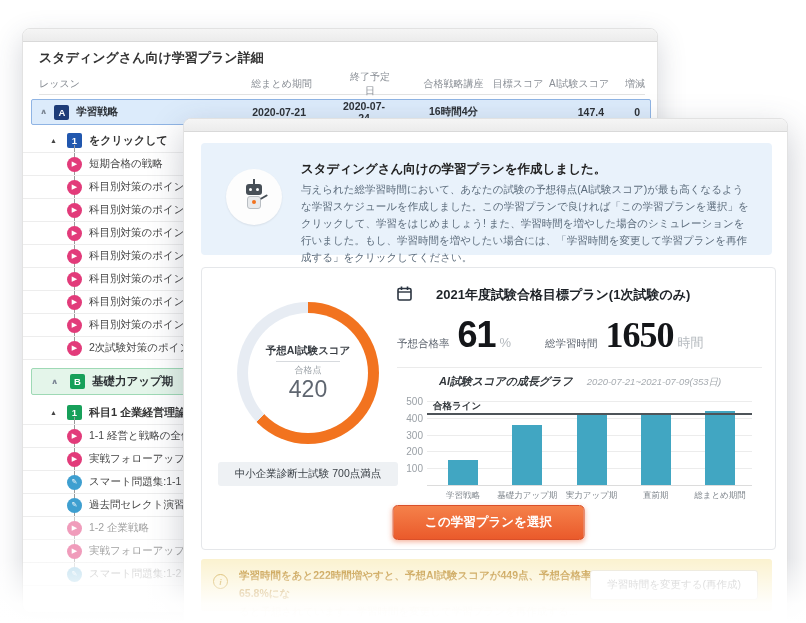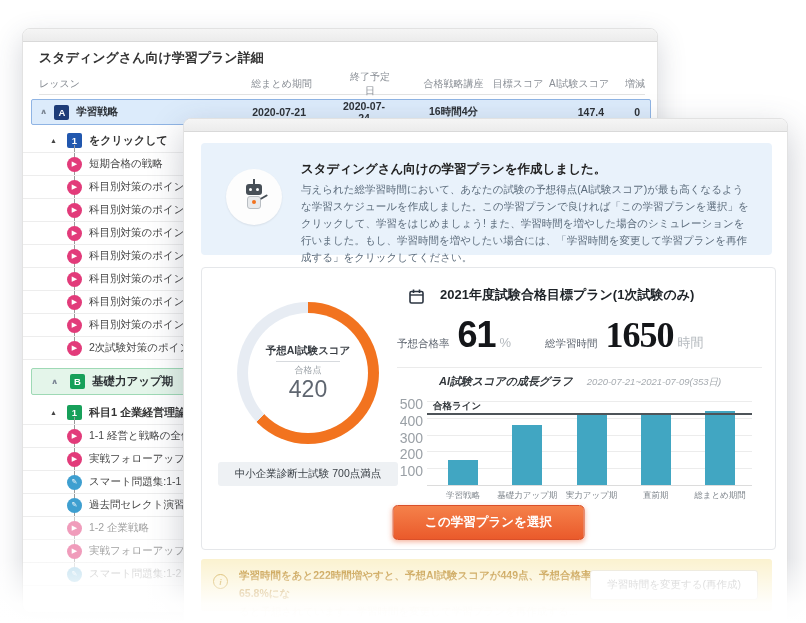--- a/index.html
+++ b/index.html
@@ -98,36 +98,36 @@
   .ring-inner { position:absolute; inset:11px; display:flex; flex-direction:column;
     align-items:center; justify-content:center; z-index:2; }
   .g-label { font-size:10.5px; font-weight:bold; color:#3a3f45; }
   .g-score { font-size:42px; font-weight:bold; color:#17191c; line-height:1.05; letter-spacing:-1px; }
   .g-div { width:64px; border-top:1px solid #d7dade; margin:3px 0 2px; }
   .g-pass-label { font-size:9px; color:#9aa0a6; }
   .g-pass { font-size:23px; color:#5f6670; line-height:1.1; }
   .exam-badge { position:absolute; left:16px; top:194px; width:180px; text-align:center;
     background:#eef1f4; border-radius:3px; padding:5px 4px; font-size:10.5px; color:#3c4248; }
   .rblock { position:absolute; left:195px; top:18px; width:365px; }
-  .plan-title-row { display:flex; align-items:flex-end; gap:16px;margin-left:12px; }
+  .plan-title-row { display:flex; align-items:flex-start; gap:24px; }
   .plan-title { font-size:13px; font-weight:bold; color:#1e2328; }
   .stats-row { display:flex; align-items:baseline; margin-top:13px; }
   .stat-label { font-size:10.5px; color:#5f6670; margin-right:8px; }
   .stat-value { font-size:36px; font-weight:bold; color:#141619; letter-spacing:-1px; line-height:1; }
   .stat-unit { font-size:13px; color:#b4b9be; margin-left:4px; }
   .stat + .stat { margin-left:34px;font-family:Liberation Serif, serif; }
   .stat { display:flex; align-items:baseline; }
   .rdivider { border-top:1px solid #ebebeb; margin-top:14px; }
   .chart-head { display:flex; align-items:baseline; margin-top:6px; padding-left:42px;font-style:italic; }
   .chart-title { font-size:11px; font-weight:bold; color:#33383d; }
   .chart-sub { font-size:9.5px; color:#a7acb1; margin-left:14px; }
   .chart { position:relative; height:112px; margin-top:4px; }
   .gridline { position:absolute; left:30px; width:325px; height:1px; background:#ececec; }
   .baseline { background:#dcdcdc; }
-  .ytick { position:absolute; width:26px; text-align:right; font-size:14px; color:#9aa0a6; }
+  .ytick { position:absolute; width:26px; text-align:right; font-size:10px; color:#9aa0a6; }
   .passline { position:absolute; left:30px; width:325px; height:2px; background:#4e5459; }
   .passlabel { position:absolute; left:36px; font-size:9.5px; font-weight:bold; color:#33383d; }
   .bar { position:absolute; width:30px; background:#41a6c2; }
   .xlabel { position:absolute; width:66px; text-align:center; font-size:8.5px; color:#7c838a;
     white-space:nowrap; overflow:hidden; }
   .select-btn {
     position:absolute; left:50%; transform:translateX(-50%); top:237px;
     background:linear-gradient(#f5814a,#ea5a2b); border:1px solid #d9502a; border-radius:5px;
     color:#fff; font-size:12.5px; font-weight:bold; padding:8px 32px; cursor:pointer;
     box-shadow:0 2px 5px rgba(234,90,43,.45); font-family:inherit;

